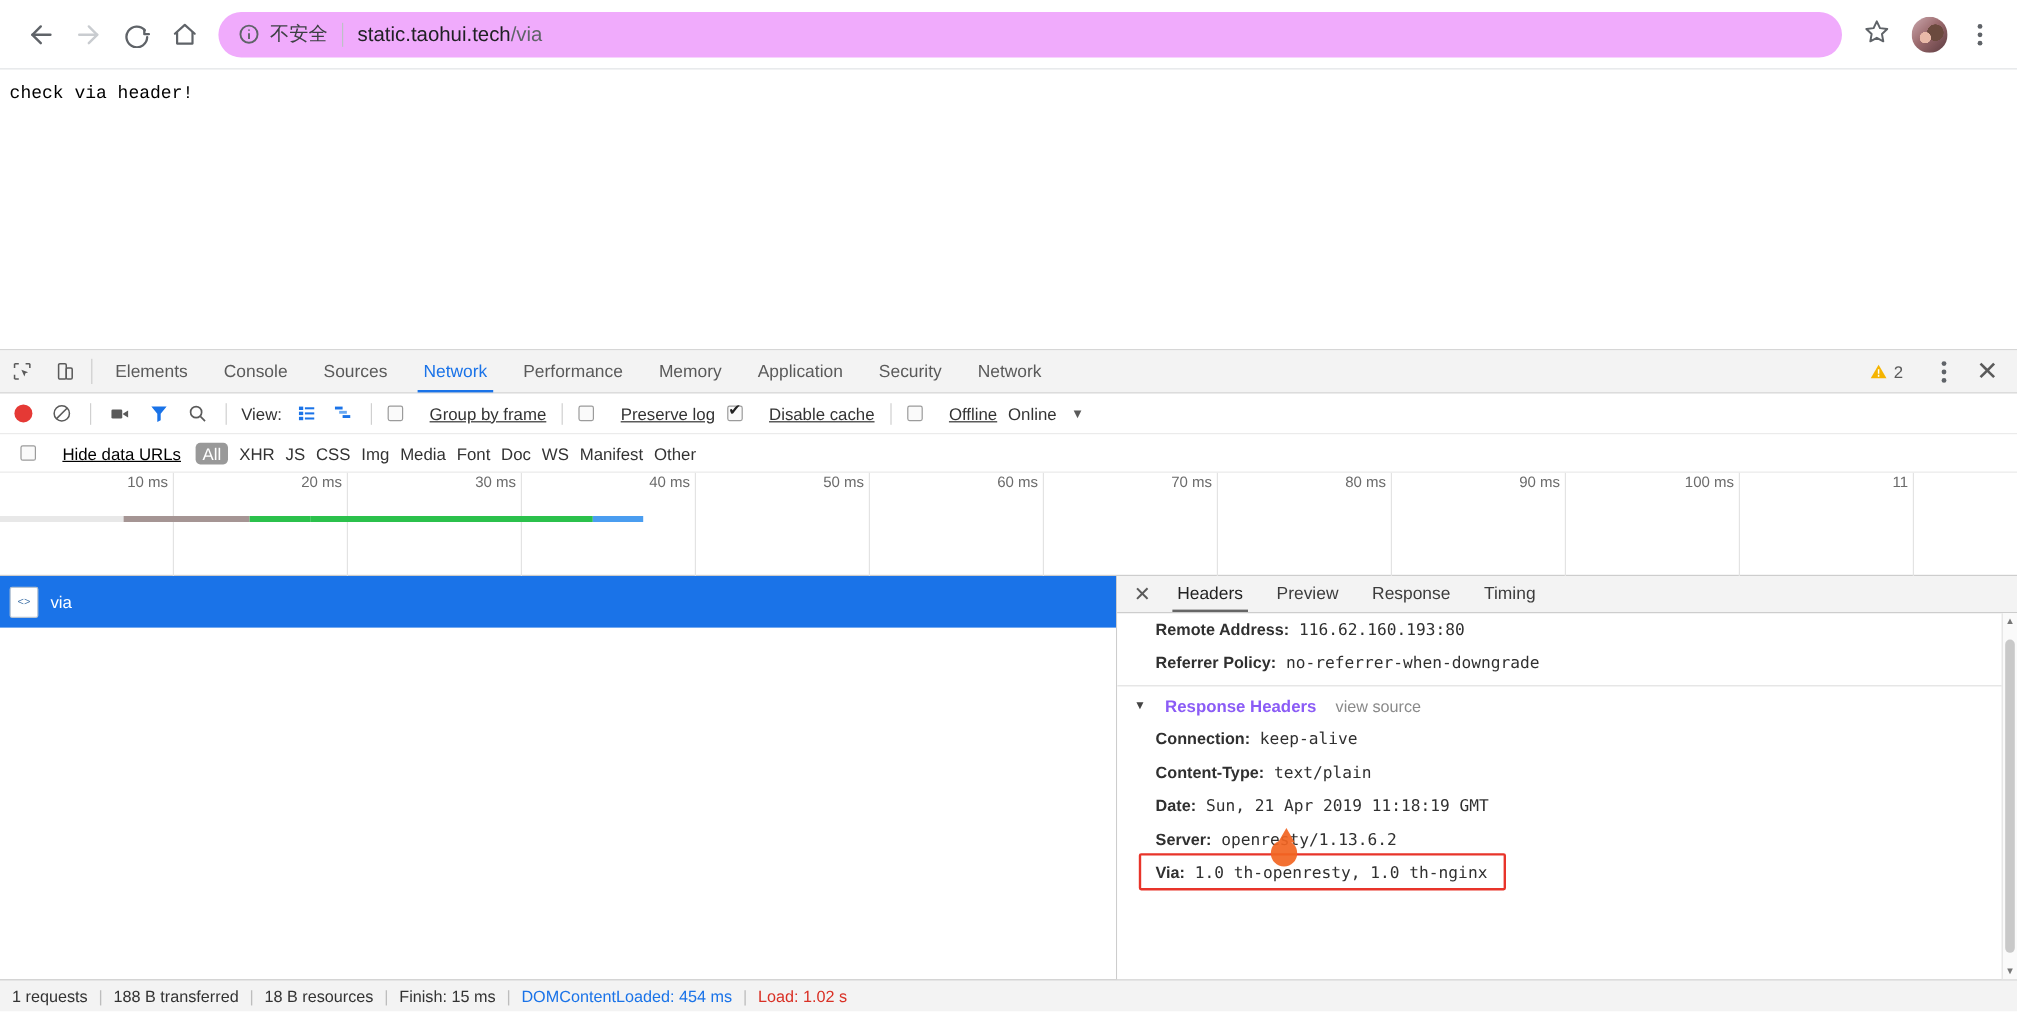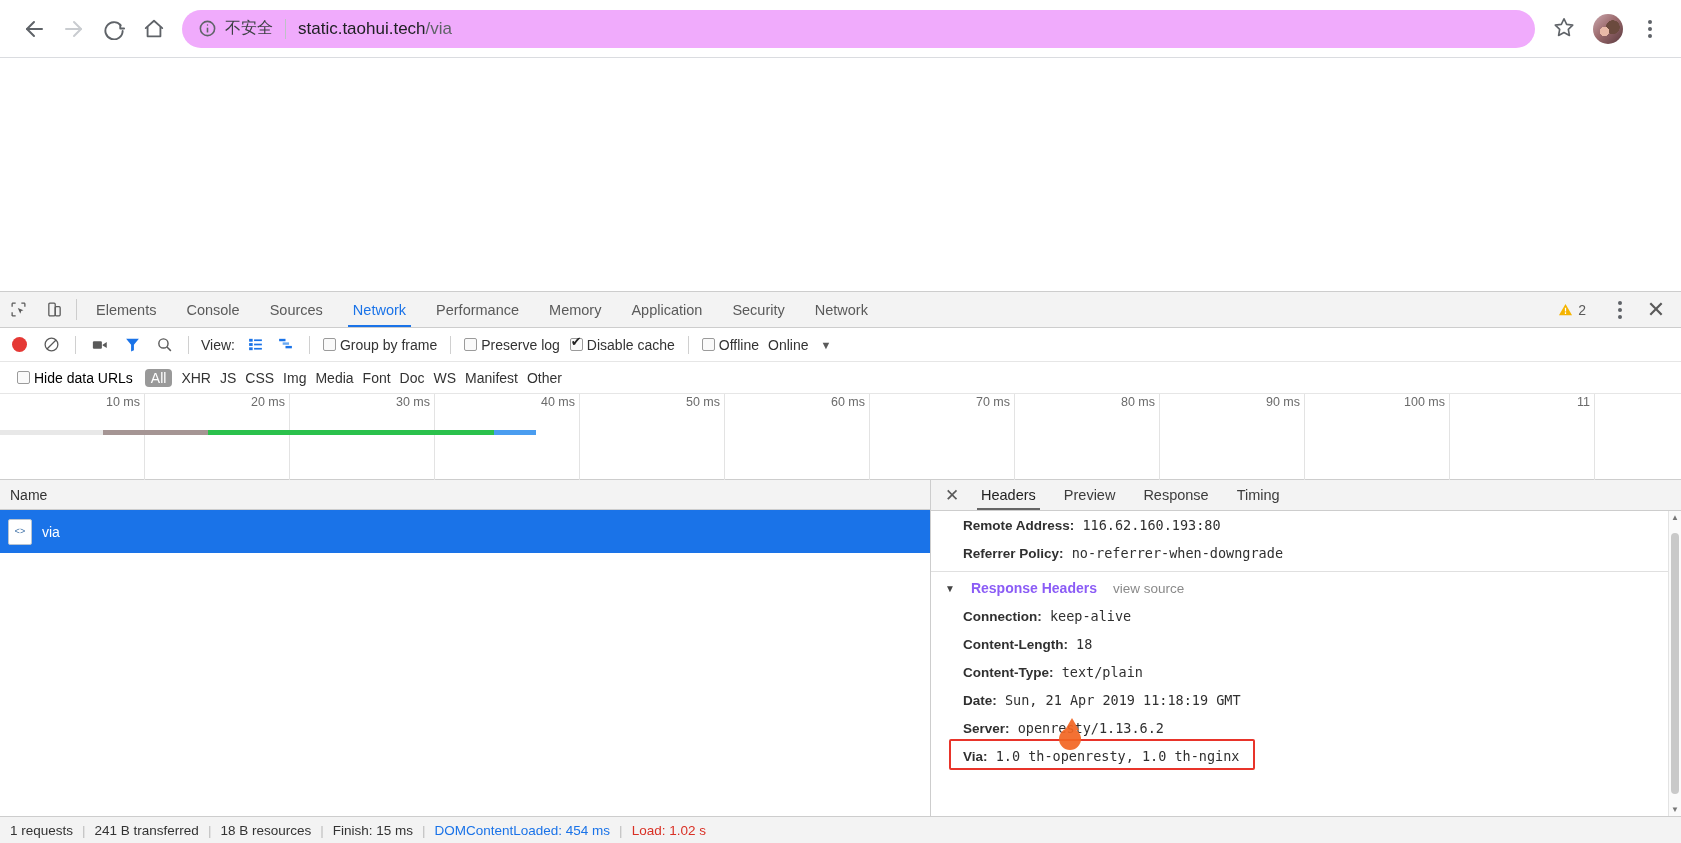--- a/index.html
+++ b/index.html
@@ -97,21 +97,21 @@
     padding:0 8px; gap:4px; border-bottom:1px solid #e6e6e6;
     font-size:14px; color:#333; background:#fff;
   }
   .rec-dot { width:15px; height:15px; border-radius:50%; background:#e53935; margin:0 6px 0 4px; cursor:pointer; }
   .tb-icon { width:28px; height:26px; display:flex; align-items:center; justify-content:center;
     color:#5a5a5a; cursor:pointer; }
   .tb-icon.active { color:#1a73e8; }
   .tb-sep { width:1px; height:18px; background:#d0d0d0; margin:0 6px; }
   .tb-label { color:#333; margin:0 4px 0 2px; }
   .view-icon { width:26px; height:24px; display:flex; align-items:center; justify-content:center; cursor:pointer; }
-  .cb-wrap { display:flex; align-items:center; gap:4px; cursor:pointer; white-space:nowrap; margin:0 3px; }
+  .cb-wrap { display:flex; align-items:center; gap:22px; cursor:pointer; white-space:nowrap; margin:0 3px;text-decoration:underline; }
   .cb {
     width:13px; height:13px; border:1px solid #9b9b9b; border-radius:2px;
     background:#fafafa; display:inline-block; position:relative; flex:0 0 auto;
   }
   .cb.checked::after {
     content:"✔"; position:absolute; left:0px; top:-4px;
     font-size:13px; color:#222; line-height:1;
   }
   .onl { color:#333; margin-left:2px; }
   .caret-down { color:#5a5a5a; margin-left:8px; cursor:pointer; font-size:11px; }
@@ -289,20 +289,23 @@
       </span>
     </div>
     <div class="avatar"></div>
     <div class="kebab">
       <i></i>
         <i></i>
         <i></i>
     </div>
   </div>
 
+  <div class="page-content">
+    <div class="page-text">check via header!</div>
+  </div>
 
   <div class="devtools">
 
     <div class="dt-tabbar">
       <div class="dt-toolicon">
         <svg width="17" height="17" viewBox="0 0 24 24" fill="none" stroke="currentColor" stroke-width="1.8">
             <path d="M3 3h5M3 3v5M21 3h-5M21 3v5M3 21h5M3 21v-5"></path>
             <path d="M11 10l8 3-3.2 1.2L14.6 18z" fill="currentColor" stroke="none"></path>
           </svg>
       </div>
@@ -472,23 +475,20 @@
         <div class="ov-seg" style="left:0%;width:6.1%;background:#e8e8e8"></div>
         <div class="ov-seg" style="left:6.1%;width:6.3%;background:#a59594"></div>
         <div class="ov-seg" style="left:12.4%;width:3%;background:#2bc14c"></div>
         <div class="ov-seg" style="left:15.4%;width:14%;background:#2bc14c"></div>
         <div class="ov-seg" style="left:29.4%;width:2.5%;background:#4a9df0"></div>
       </div>
     </div>
 
     <div class="split">
       <div class="left-pane">
-        <div class="req-head">
-          <span>Name</span>
-        </div>
         <div class="req-list">
           <div class="req-row">
             <span class="doc-ico">&lt;&gt;</span>
             <span>via</span>
           </div>
         </div>
       </div>
 
       <div class="right-pane">
         <div class="rp-tabbar">
@@ -512,24 +512,20 @@
           <div class="hdr-section">
             <span class="tri">▼</span>
             <span class="title">Response Headers</span>
             <span class="viewsrc">view source</span>
           </div>
           <div class="hdr-line">
             <span class="k">Connection:</span>
             <span class="v">keep-alive</span>
           </div>
           <div class="hdr-line">
-            <span class="k">Content-Length:</span>
-            <span class="v">18</span>
-          </div>
-          <div class="hdr-line">
             <span class="k">Content-Type:</span>
             <span class="v">text/plain</span>
           </div>
           <div class="hdr-line">
             <span class="k">Date:</span>
             <span class="v">Sun, 21 Apr 2019 11:18:19 GMT</span>
           </div>
           <div class="hdr-line">
             <span class="k">Server:</span>
             <span class="v">openresty/1.13.6.2</span>
@@ -546,21 +542,21 @@
           <div class="arw up">▲</div>
           <div class="thumb"></div>
           <div class="arw dn">▼</div>
         </div>
       </div>
     </div>
 
     <div class="statusbar">
       <span>1 requests</span>
       <span class="sb-sep">|</span>
-      <span>241 B transferred</span>
+      <span>188 B transferred</span>
       <span class="sb-sep">|</span>
       <span>18 B resources</span>
       <span class="sb-sep">|</span>
       <span>Finish: 15 ms</span>
       <span class="sb-sep">|</span>
       <span class="blue">DOMContentLoaded: 454 ms</span>
       <span class="sb-sep">|</span>
       <span class="red">Load: 1.02 s</span>
     </div>
 

